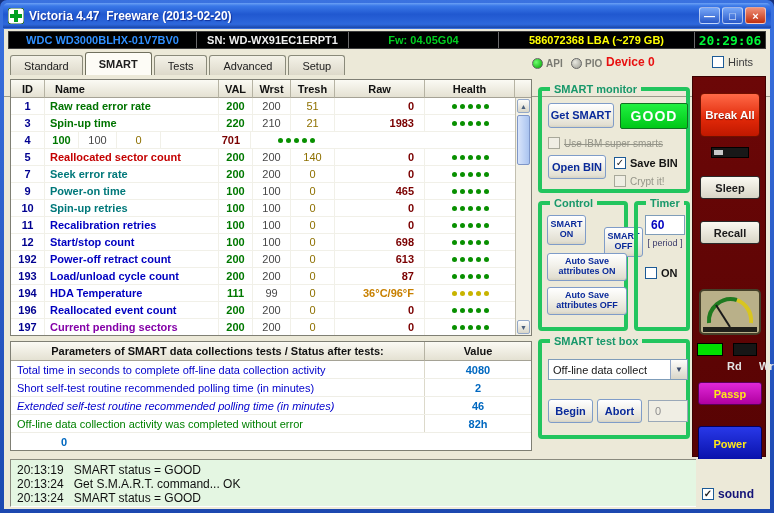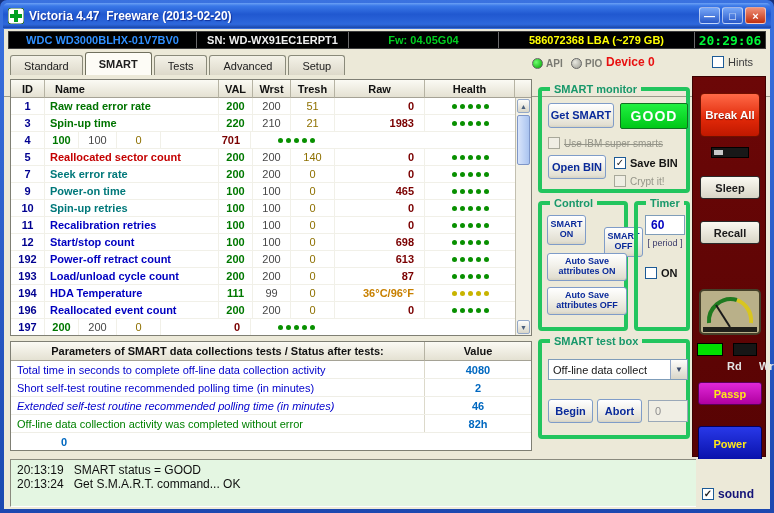--- a/index.html
+++ b/index.html
@@ -407,20 +407,21 @@
             <div class="tcell col-health">
               <span class="dot" style="background: rgb(8, 144, 0);"></span>
               <span class="dot" style="background: rgb(8, 144, 0);"></span>
               <span class="dot" style="background: rgb(8, 144, 0);"></span>
               <span class="dot" style="background: rgb(8, 144, 0);"></span>
               <span class="dot" style="background: rgb(8, 144, 0);"></span>
             </div>
           </div>
           <div class="trow">
             <div class="tcell col-id">197</div>
+            <div class="tcell col-name" style="color: rgb(132, 0, 168);">Current pending sectors</div>
             <div class="tcell col-val">200</div>
             <div class="tcell col-wrst">200</div>
             <div class="tcell col-tresh">0</div>
             <div class="tcell col-raw" style="color: rgb(122, 0, 0);">0</div>
             <div class="tcell col-health">
               <span class="dot" style="background: rgb(8, 144, 0);"></span>
               <span class="dot" style="background: rgb(8, 144, 0);"></span>
               <span class="dot" style="background: rgb(8, 144, 0);"></span>
               <span class="dot" style="background: rgb(8, 144, 0);"></span>
               <span class="dot" style="background: rgb(8, 144, 0);"></span>
@@ -527,21 +528,21 @@
         </svg>
       </span>
       <div class="ind read"></div>
       <div class="ind write"></div>
       <div class="ind-label" style="left:10px; top:283px;">Rd</div>
       <div class="ind-label" style="left:42px; top:283px;">Wrt</div>
       <div class="btn-passp">Passp</div>
       <div class="btn-power">Power</div>
     </div>
 
-    <div class="log"><div class="logline">20:13:19   SMART status = GOOD</div><div class="logline">20:13:24   Get S.M.A.R.T. command... OK</div></div>
+    <div class="log"><div class="logline">20:13:19   SMART status = GOOD</div><div class="logline">20:13:24   Get S.M.A.R.T. command... OK</div><div class="logline">20:13:24   SMART status = GOOD</div></div>
 
     <div class="soundarea">
       <div class="sound-row">
         <span class="cb">✓</span>
         <span>sound</span>
       </div>
     </div>
 
   </div>
 </div>

